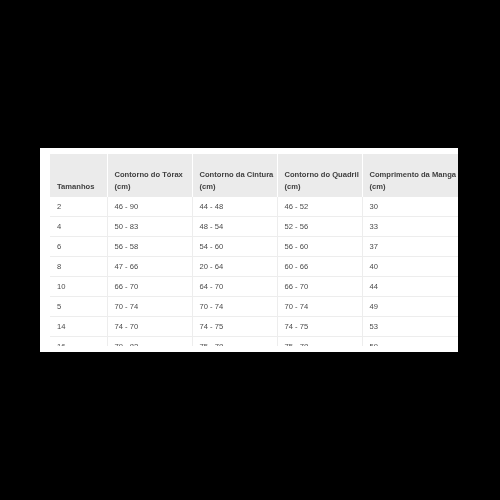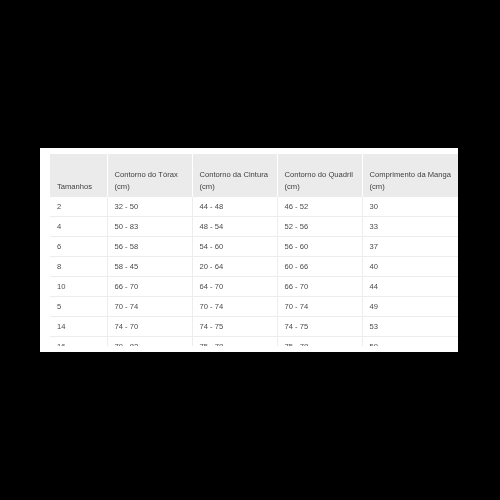--- a/index.html
+++ b/index.html
@@ -46,21 +46,21 @@
   }
   table.size-table col.c0 { width: 57px; }
   table.size-table col.c1 { width: 85px; }
   table.size-table col.c2 { width: 85px; }
   table.size-table col.c3 { width: 85px; }
   table.size-table col.c4 { width: 158px; }
 
   table.size-table thead th {
     background: #ebebeb;
     color: #3f3f3f;
-    font-weight: normal;
+    font-weight: bold;
     text-align: left;
     vertical-align: bottom;
     padding: 5px 7px 5px 7px;
     height: 33px;
     line-height: 11.5px;
     border-right: 1px solid #ffffff;
     white-space: nowrap;
   }
   table.size-table thead th.last {
     border-right: none;
@@ -118,42 +118,42 @@
             </th>
             <th class="last">
               <span>Comprimento da Manga</span>
               <span class="unit">(cm)</span>
             </th>
           </tr>
         </thead>
         <tbody id="table-body">
             <tr>
               <td>2</td>
-              <td>32 - 50</td>
+              <td>46 - 90</td>
               <td>44 - 48</td>
               <td>46 - 52</td>
               <td class="last">30</td>
             </tr>
             <tr>
               <td>4</td>
               <td>50 - 83</td>
               <td>48 - 54</td>
               <td>52 - 56</td>
               <td class="last">33</td>
             </tr>
             <tr>
               <td>6</td>
               <td>56 - 58</td>
               <td>54 - 60</td>
               <td>56 - 60</td>
               <td class="last">37</td>
             </tr>
             <tr>
               <td>8</td>
-              <td>58 - 45</td>
+              <td>47 - 66</td>
               <td>20 - 64</td>
               <td>60 - 66</td>
               <td class="last">40</td>
             </tr>
             <tr>
               <td>10</td>
               <td>66 - 70</td>
               <td>64 - 70</td>
               <td>66 - 70</td>
               <td class="last">44</td>

